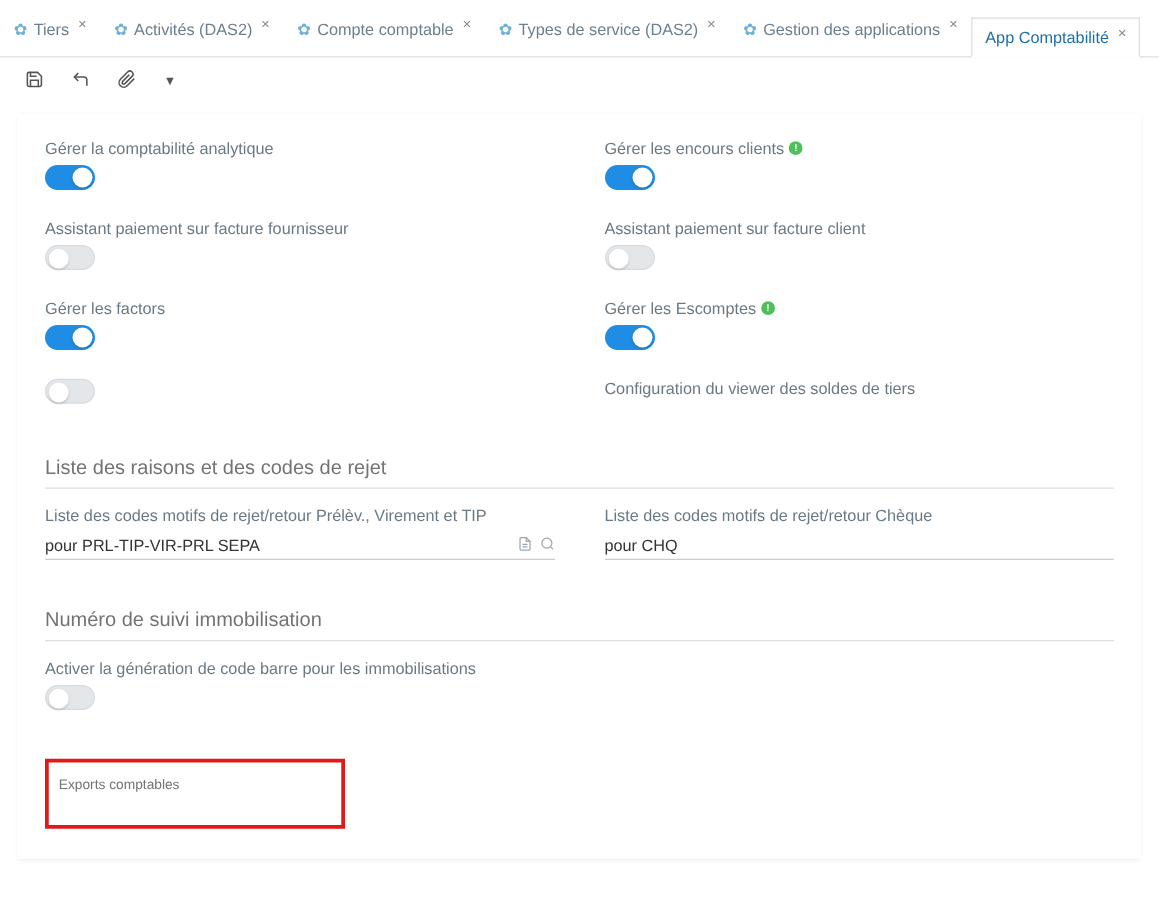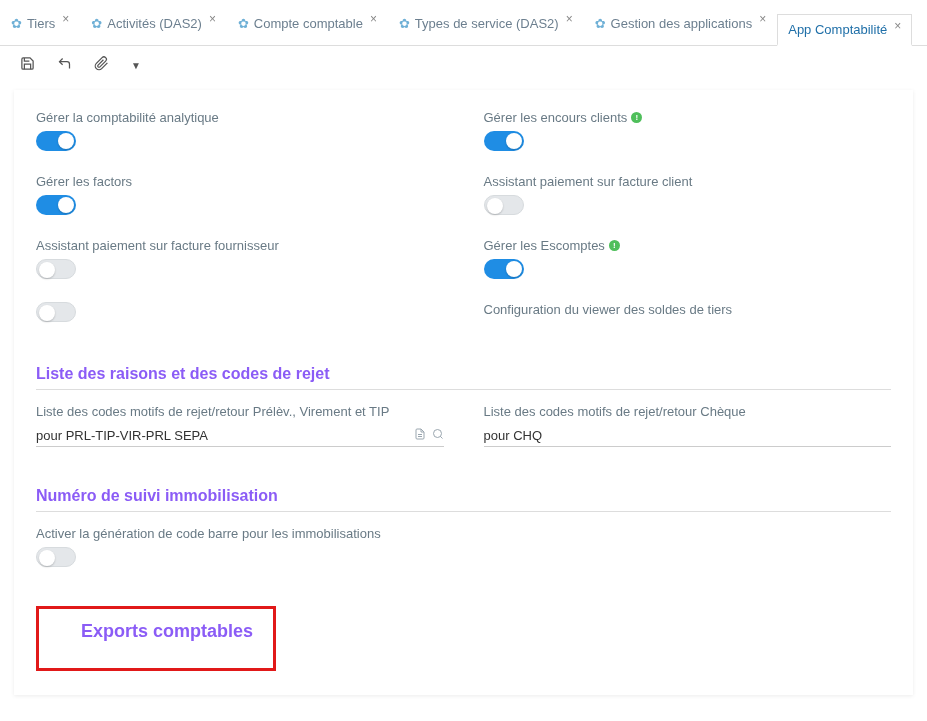--- a/index.html
+++ b/index.html
@@ -88,33 +88,33 @@
   .toggle.off .knob { left: 2px; }
   .value-underlined {
     border-bottom: 1px solid #ccc;
     padding: 3px 0;
     color: #333;
     font-size: 13px;
     display:flex; align-items:center; justify-content:space-between;
   }
   .section-header {
     font-size: 16px;
-    font-weight: 700;
-    color: #8b5cf6;
+    font-weight: 400;
+    color: #737373;
     border-bottom: 1px solid #ddd;
     padding: 6px 0;
     margin: 14px 0 14px;
   }
   .input-icons { color:#9aa6af; display:flex; gap:6px; font-size:13px;}
   .highlight-box {
     border: 3px solid #e11919;
     padding: 6px 8px 8px;
     width: 240px;
   }
-  .highlight-box .section-header{ margin-top:0; border-bottom: none; padding-bottom:4px; font-size:18px;margin-left:34px;}
+  .highlight-box .section-header{ margin-top:0; border-bottom: none; padding-bottom:4px; font-size:11px;}
 </style>
 </head>
 <body>
 
 <div class="tabs">
   <div class="tab">
     <span class="gear">✿</span>
     <span>Tiers</span>
     <span class="close">×</span>
   </div>
@@ -168,26 +168,26 @@
 
 <div class="panel">
 
   <div class="row">
     <div class="col">
       <div class="field">
         <div class="field-label">Gérer la comptabilité analytique</div>
         <div class="toggle on"><div class="knob"></div></div>
       </div>
       <div class="field">
-        <div class="field-label">Gérer les factors</div>
-        <div class="toggle on"><div class="knob"></div></div>
-      </div>
-      <div class="field">
         <div class="field-label">Assistant paiement sur facture fournisseur</div>
         <div class="toggle off"><div class="knob"></div></div>
+      </div>
+      <div class="field">
+        <div class="field-label">Gérer les factors</div>
+        <div class="toggle on"><div class="knob"></div></div>
       </div>
       <div class="field">
         <div class="toggle off"><div class="knob"></div></div>
       </div>
     </div>
 
     <div class="col">
       <div class="field">
         <div class="field-label">
           <span>Gérer les encours clients</span>

